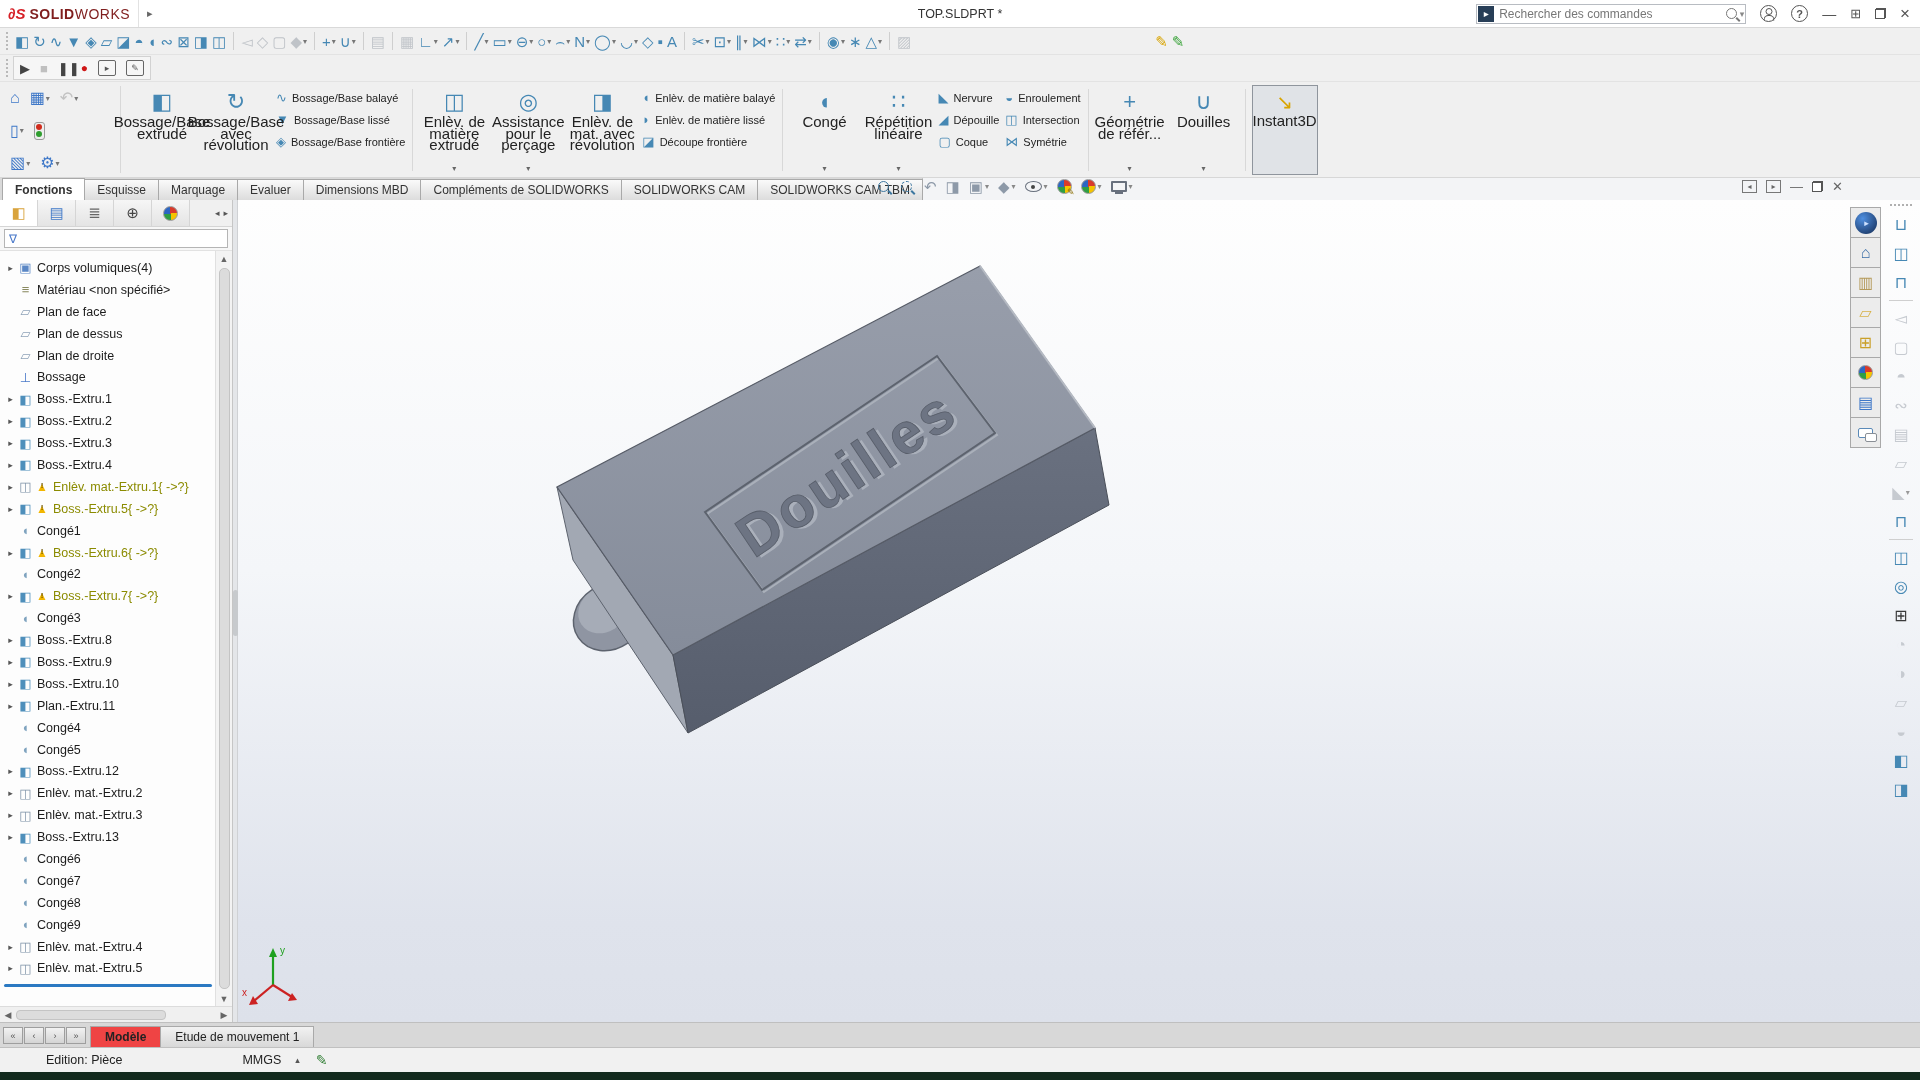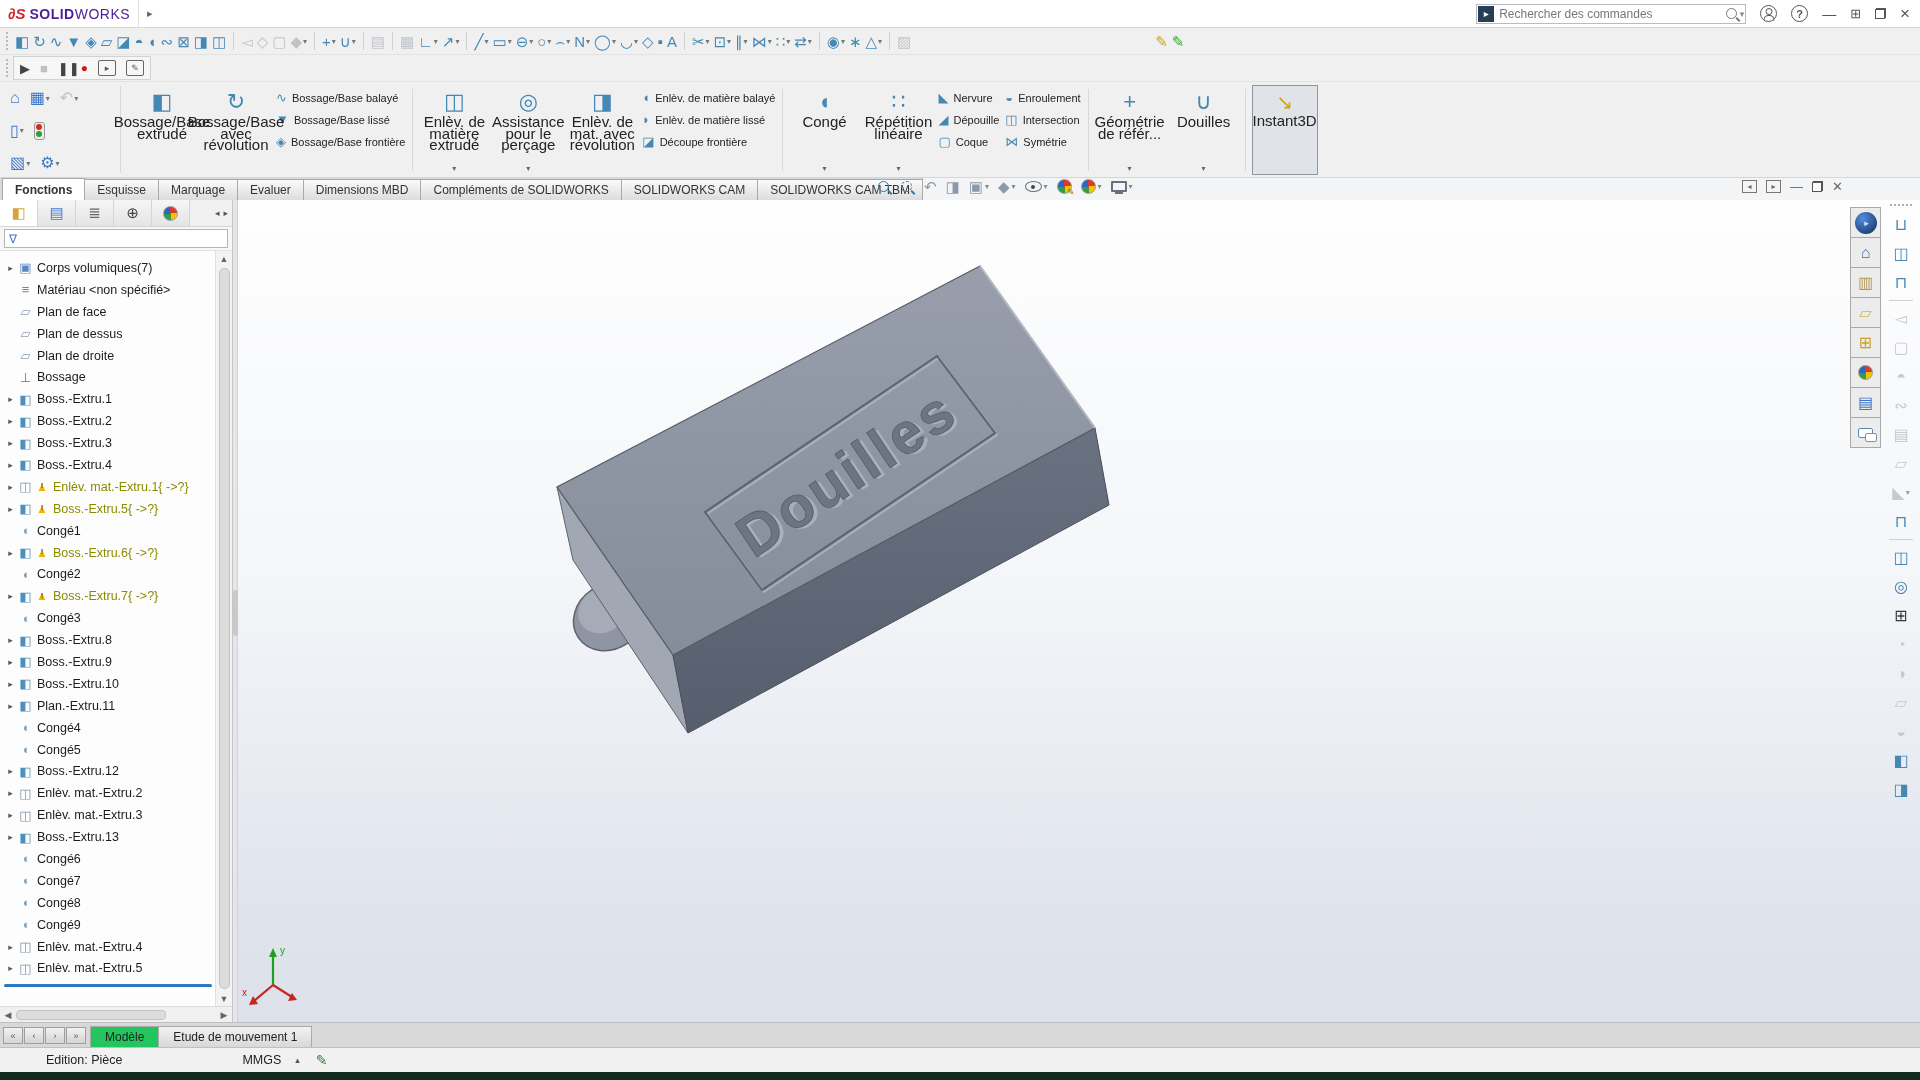--- a/index.html
+++ b/index.html
@@ -6,21 +6,21 @@
   html,body { width:1920px; height:1080px; overflow:hidden;
     font-family:"Liberation Sans", sans-serif; font-size:12px; color:#222;
     background:#f0f0f0; }
 
   
   .titlebar { height:28px; background:#fff; display:flex; align-items:center;
     border-bottom:1px solid #d9d9d9; position:relative; }
   .logo-wrap { display:flex; align-items:center; height:100%; padding:0 8px;
     border-right:1px solid #e2e2e2; }
   .ds-mark { color:#d61f26; font-weight:bold; font-style:italic; font-size:15px; margin-right:4px;}
-  .sw-word { color:#4c1d95; font-size:14px; letter-spacing:.5px; }
+  .sw-word { color:#7f1d1d; font-size:14px; letter-spacing:.5px; }
   .sw-word b { font-weight:bold; }
   .logo-expand { color:#666; font-size:11px; padding:0 8px; cursor:pointer; }
   .doc-title { position:absolute; left:0; right:0; text-align:center; font-size:12.5px; color:#333; pointer-events:none;}
   .tb-right { margin-left:auto; display:flex; align-items:center; gap:14px; padding-right:10px; z-index:2;}
   .searchbox { display:flex; align-items:center; width:270px; height:20px;
     border:1px solid #b8bcc2; background:#fff; padding:1px; }
   .sw-search-glyph { width:16px; height:16px; background:#273e57; color:#fff;
     font-size:10px; display:flex; align-items:center; justify-content:center; }
   .searchbox input { flex:1; border:none; outline:none; font-size:12px; padding:0 5px;
     font-family:"Liberation Sans",sans-serif; color:#333;}
@@ -177,33 +177,34 @@
   .rt-caret { font-size:8px; color:#999; margin-left:1px;}
 
   
   .motionbar { height:25px; background:#d8d8d8; display:flex; align-items:flex-end; border-top:1px solid #bfbfbf;}
   .mb-nav { display:flex; align-items:center; gap:1px; padding:0 4px 3px 3px;}
   .mb-btn { width:20px; height:17px; border:1px solid #9e9e9e; background:linear-gradient(#f2f2f2,#d4d4d4);
     display:flex; align-items:center; justify-content:center; font-size:9px; color:#555; cursor:pointer;}
   .mtab { height:21px; display:flex; align-items:center; padding:0 14px; font-size:12px;
     background:linear-gradient(#f2f2f2,#d8d8d8); border:1px solid #a9a9a9; border-bottom:none;
     margin-right:-1px; cursor:pointer; white-space:nowrap;}
-  .mtab.active { background:#22c55e; font-weight:normal;}
+  .mtab.active { background:#ef4444; font-weight:bold;}
   .statusbar { height:25px; background:#f1f1f1; border-top:1px solid #c0c0c0; display:flex;
     align-items:center; font-size:12.5px; color:#222; padding:0 6px;}
   .sb-left { flex:1; }
   .sb-item { margin-left:40px; white-space:nowrap;}
   .sb-caret { margin-left:14px; font-size:9px; color:#555; cursor:pointer;}
   .sb-pencil { margin-left:16px; color:#2e7d32; font-size:14px; cursor:pointer;}
   .darkstrip { height:8px; background:#122a1d; }
 </style>
 </head>
 <body>
 
 <div class="titlebar">
+  <div class="doc-title">TOP.SLDPRT *</div>
   <div class="logo-wrap">
     <span class="ds-mark">∂S</span>
     <span class="sw-word"><b>SOLID</b><span>WORKS</span></span>
   </div>
   <span class="logo-expand">▸</span>
   <div class="tb-right">
     <div class="searchbox">
       <span class="sw-search-glyph">▸</span>
       <input type="text" placeholder="Rechercher des commandes" style="">
       <span class="mag"></span>
@@ -634,21 +635,21 @@
     </div>
     <div class="lp-filter">
       <div class="lp-filter-box">
         <span class="funnel">∇</span>
       </div>
     </div>
     <div class="lp-tree">
       <div class="trow">
           <span class="t-exp">▸</span>
           <span class="t-ic ti-folder">▣</span>
-          <span class="t-lbl">Corps volumiques(7)</span>
+          <span class="t-lbl">Corps volumiques(4)</span>
         </div>
         <div class="trow">
           <span class="t-exp"></span>
           <span class="t-ic ti-material">≡</span>
           <span class="t-lbl">Matériau &lt;non spécifié&gt;</span>
         </div>
         <div class="trow">
           <span class="t-exp"></span>
           <span class="t-ic ti-plane">▱</span>
           <span class="t-lbl">Plan de face</span>

